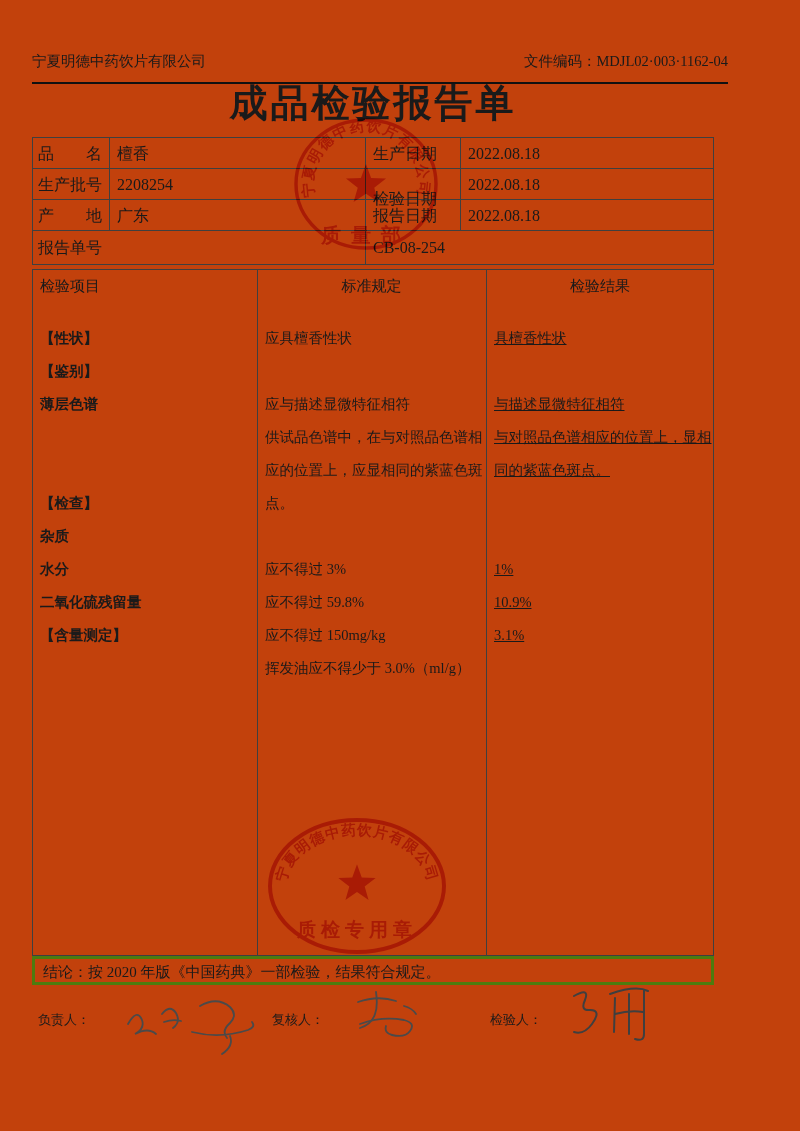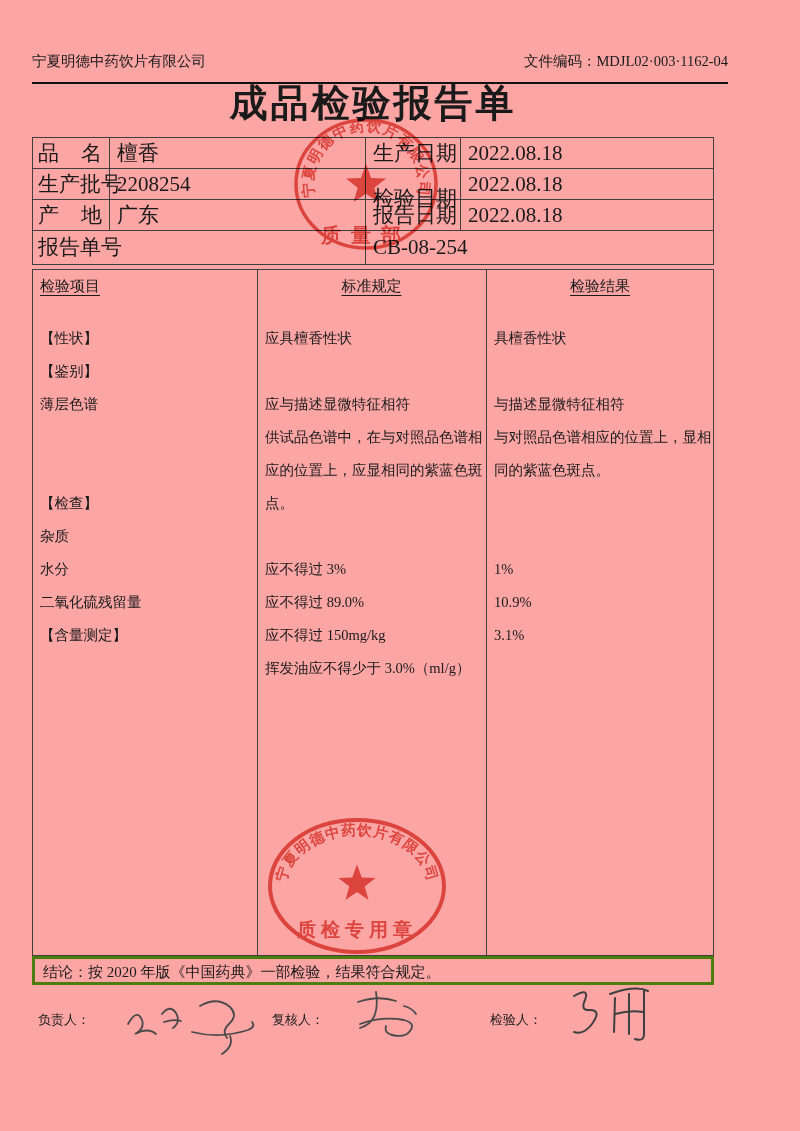--- a/index.html
+++ b/index.html
@@ -1,36 +1,36 @@
 <!DOCTYPE html>
 <html><head>
 <meta charset="utf-8">
 <style>
   * { margin:0; padding:0; box-sizing:border-box; }
   html,body { background:#fff; }
   .page {
-    position:relative; width:800px; height:1131px; background:#fca5a5;
+    position:relative; width:800px; height:1131px; background:#c2410c;
     font-family:"Liberation Serif","DejaVu Serif",serif; color:#1a1a1a;
     overflow:hidden;
   }
   .abs { position:absolute; }
   .hairline-h { position:absolute; height:1px; background:#3f3f3f; }
   .hairline-v { position:absolute; width:1px; background:#3f3f3f; }
   .header-company { left:32px; top:52px; font-size:14.5px; }
   .header-code { right:72px; top:52px; font-size:14.5px;margin-left:23px; }
   .header-rule { left:32px; top:82px; width:696px; height:2px; background:#111; }
   .doc-title {
     left:32px; top:84px; width:682px; height:36px; text-align:center;
     font-size:38px; font-weight:bold; letter-spacing:3px; line-height:38px;
   }
   .box { position:absolute; border:1px solid #3f3f3f; }
-  .cell { position:absolute; font-size:21px; line-height:31px; height:31px; white-space:nowrap; }
+  .cell { position:absolute; font-size:16px; line-height:31px; height:31px; white-space:nowrap; }
   .cell-justify { text-align:justify; text-align-last:justify; }
   .thead { position:absolute; font-size:15px; line-height:24px; height:24px; }
-  .thead span { text-decoration:underline; text-underline-offset:4px; text-decoration-thickness:1px;margin-top:24px; }
+  .thead span { text-underline-offset:4px; text-decoration-thickness:1px;margin-top:24px; }
   .col-lines { position:absolute; top:322px; }
   .tline { height:33px; line-height:33px; font-size:14.5px; white-space:nowrap; }
   .conclusion { left:32px; top:956px; width:682px; height:29px; border:3px solid #4d7c0f;
     font-size:15px; line-height:27px; padding-left:8px; white-space:nowrap; position:absolute; }
   .sig-label { position:absolute; top:1005px; font-size:13px; line-height:30px; }
   .stamp { position:absolute; mix-blend-mode:multiply; opacity:0.82; }
   .stamp text { font-family:"Liberation Serif","DejaVu Serif",serif; font-weight:bold; }
   .sig { position:absolute; }
 </style>
 </head>
@@ -70,21 +70,21 @@
   <div class="cell" style="left:373px;top:231px;height:33px;line-height:33px;">CB-08-254</div>
 
   <div class="box" style="left:32px;top:269px;width:682px;height:687px;"></div>
   <div class="hairline-v" style="left:257px;top:269px;height:687px;"></div>
   <div class="hairline-v" style="left:486px;top:269px;height:687px;"></div>
 
   <div class="thead" style="left:40px;top:274px;"><span>检验项目</span></div>
   <div class="thead" style="left:257px;top:274px;width:229px;text-align:center;"><span>标准规定</span></div>
   <div class="thead" style="left:486px;top:274px;width:228px;text-align:center;"><span>检验结果</span></div>
 
-  <div class="col-lines" style="left:40px;width:210px;">
+  <div class="col-lines" style="left:40px;width:210px;font-weight:bold;">
     <div class="tline">【性状】</div>
     <div class="tline">【鉴别】</div>
     <div class="tline">薄层色谱</div>
     <div class="tline"></div>
     <div class="tline"></div>
     <div class="tline">【检查】</div>
     <div class="tline">杂质</div>
     <div class="tline">水分</div>
     <div class="tline">二氧化硫残留量</div>
     <div class="tline">【含量测定】</div>
@@ -92,26 +92,26 @@
 
   <div class="col-lines" style="left:265px;width:215px;">
     <div class="tline">应具檀香性状</div>
     <div class="tline"></div>
     <div class="tline">应与描述显微特征相符</div>
     <div class="tline">供试品色谱中，在与对照品色谱相</div>
     <div class="tline">应的位置上，应显相同的紫蓝色斑</div>
     <div class="tline">点。</div>
     <div class="tline"></div>
     <div class="tline">应不得过 3%</div>
-    <div class="tline">应不得过 89.0%</div>
+    <div class="tline">应不得过 59.8%</div>
     <div class="tline">应不得过 150mg/kg</div>
     <div class="tline">挥发油应不得少于 3.0%（ml/g）</div>
   </div>
 
-  <div class="col-lines" style="left:494px;width:214px;">
+  <div class="col-lines" style="left:494px;width:214px;text-decoration:underline;">
     <div class="tline">具檀香性状</div>
     <div class="tline"></div>
     <div class="tline">与描述显微特征相符</div>
     <div class="tline">与对照品色谱相应的位置上，显相</div>
     <div class="tline">同的紫蓝色斑点。</div>
     <div class="tline"></div>
     <div class="tline"></div>
     <div class="tline">1%</div>
     <div class="tline">10.9%</div>
     <div class="tline">3.1%</div>

